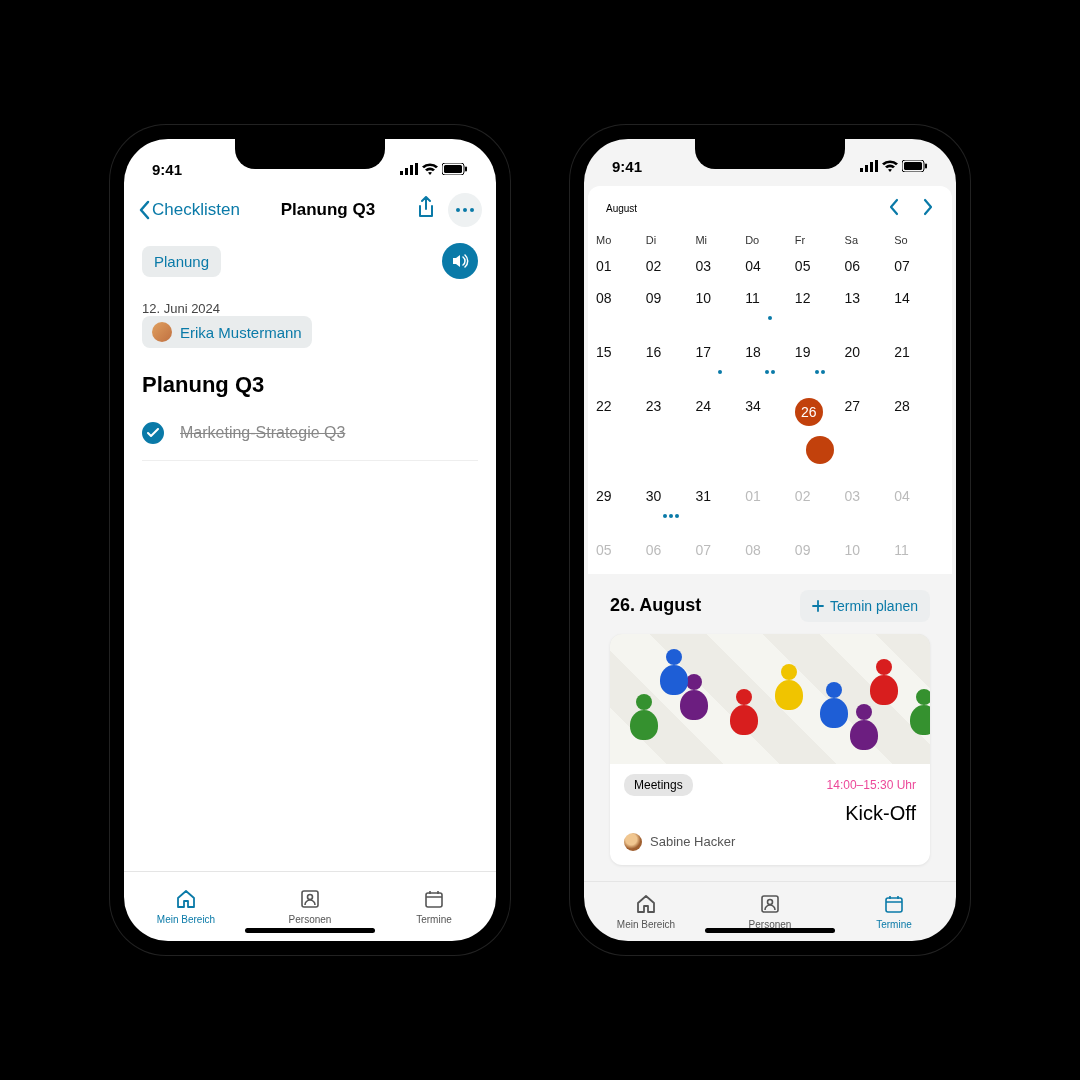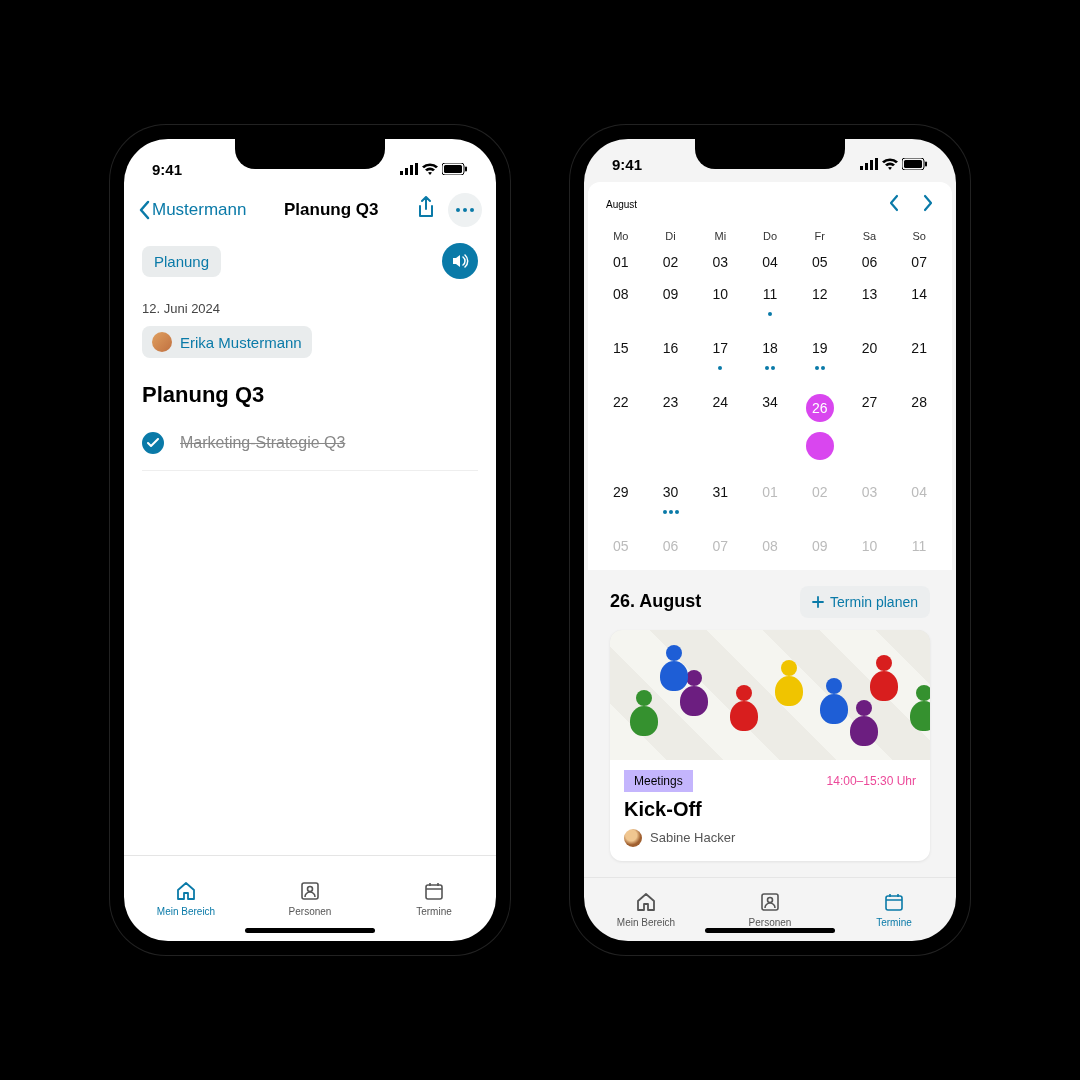--- a/index.html
+++ b/index.html
@@ -54,59 +54,59 @@
   }
   .back { display: flex; align-items: center; color: #0a7aa8; font-size: 17px; gap: 2px; }
   .nav-title { font-weight: 600; font-size: 17px; }
   .nav-actions { display: flex; gap: 12px; align-items: center; }
   .icon-circle { width: 34px; height: 34px; border-radius: 50%; background: #eef1f2; display: flex; align-items: center; justify-content: center; }
   .content1 { padding: 10px 18px 0 18px; flex:1; }
   .tagrow { display: flex; justify-content: space-between; align-items: center; }
   .tag { background: #e9eced; color: #0a7aa8; padding: 7px 12px; border-radius: 8px; font-size: 15px; }
   .audio-btn { width: 36px; height: 36px; border-radius: 50%; background: #0a7aa8; display: flex; align-items: center; justify-content: center; }
   .date { margin-top: 22px; font-size: 13px; color: #444; }
-  .user-chip { display: inline-flex; align-items: center; gap: 8px; background: #e9eced; border-radius: 8px; padding: 6px 10px; margin-top: 10px; font-size: 15px; color: #0a7aa8; }
+  .user-chip { display: inline-flex; align-items: center; gap: 8px; background: #e9eced; border-radius: 8px; padding: 6px 10px; margin-top: 0; font-size: 15px; color: #0a7aa8; }
   .avatar { width: 20px; height: 20px; border-radius: 50%; background: linear-gradient(135deg,#e0a060,#c07040); }
   .list-title { font-size: 22px; font-weight: 700; margin-top: 24px; margin-bottom: 8px; }
   .item { display: flex; align-items: center; gap: 16px; padding: 16px 0; border-bottom: 1px solid #eee; }
   .item .circ { width: 22px; height: 22px; border: 2px solid #888; border-radius: 50%; flex-shrink:0; }
   .item .circ.done { background: #0a7aa8; border-color:#0a7aa8; display:flex; align-items:center; justify-content:center; }
   .item .txt { font-size: 16px; }
   .item .txt.done { text-decoration: line-through; color: #888; }
   .item.indent { padding-left: 38px; }
   
-  .tabbar { display: flex; border-top: 1px solid #e5e5e5; height: 86px; }
+  .tabbar { display: flex; border-top: 1px solid #e5e5e5; height: 70px; }
   .tab { flex:1; display:flex; flex-direction:column; align-items:center; justify-content:center; gap:4px; font-size:10px; color:#555; }
   .tab.active { color:#0a7aa8; }
   
   .screen2 { background: #f4f4f4; }
   .brand { text-align:center; font-size:17px; font-weight:700; padding: 6px 0 14px 0; letter-spacing:0.5px; color:#222; }
   .brand .c1 { font-weight:300; }
   .cal { background:#fff; border-radius: 12px 12px 0 0; margin: 4px 4px 0 4px; padding: 12px 8px 8px 8px; }
   .calhead { display:flex; justify-content:space-between; align-items:center; padding: 0 10px 10px 10px; }
   .calhead .month { font-size:10px; font-weight:500; }
   .calhead .navbtns { display:flex; gap:22px; color:#0a7aa8; }
-  .weekdays, .week { display:grid; grid-template-columns: repeat(7,1fr); text-align:center; }
+  .weekdays, .week { display:grid; grid-template-columns: repeat(7,1fr); text-align:left; }
   .weekdays div { font-size:11px; color:#333; padding:4px 0; }
   .week div { font-size:14px; padding: 8px 0; position:relative; color:#111; }
   .week div.muted { color:#bbb; }
-  .week div.sel span { background:#d946ef; color:#fff; width:28px; height:28px; border-radius:50%; display:inline-flex; align-items:center; justify-content:center; }
+  .week div.sel span { background:#c2410c; color:#fff; width:28px; height:28px; border-radius:50%; display:inline-flex; align-items:center; justify-content:center; }
   .dots { display:flex; gap:2px; justify-content:center; margin-top:2px; }
   .dot { width:4px; height:4px; border-radius:50%; background:#0a7aa8; }
   .daycontent { padding: 16px 26px; }
   .dayhead { display:flex; justify-content:space-between; align-items:center; margin-bottom:12px; }
   .daytitle { font-size:18px; font-weight:600; }
   .plan-btn { background:#eceeef; color:#0a7aa8; border-radius:8px; padding:8px 12px; font-size:14px; display:flex; align-items:center; gap:6px; }
   .card { background:#fff; border-radius:12px; overflow:hidden; box-shadow: 0 1px 3px rgba(0,0,0,.08); }
   .card-img { height:130px; background:#ddd; position:relative; overflow:hidden; }
   .card-body { padding:10px 14px 14px 14px; }
   .chiprow { display:flex; justify-content:space-between; align-items:center; font-size:12px; }
-  .chip { background:#c4b5fd; padding:4px 10px; border-radius:0; }
+  .chip { background:#e5e5e5; padding:4px 10px; border-radius:10px; }
   .time { color:#ec4899; }
-  .card-title { font-size:20px; font-weight:700; margin-top:6px; }
+  .card-title { font-size:20px; font-weight:400; margin-top:6px;text-align:right; }
   .attendee { display:flex; align-items:center; gap:8px; margin-top:8px; font-size:13px; color:#555; }
   .avatar2 { width:18px; height:18px; border-radius:50%; background: radial-gradient(circle at 40% 35%, #f0c690 0 35%, #a06030 60%); }
   
   .pawn { position:absolute; width:28px; height:46px; }
   .pawn .head { width:16px; height:16px; border-radius:50%; position:absolute; top:0; left:50%; transform:translateX(-50%); }
   .pawn .body { width:28px; height:30px; border-radius: 50% 50% 45% 45%; position:absolute; bottom:0; }
   .board { position:absolute; inset:0; background: repeating-linear-gradient(45deg,#f5f5f0 0 40px,#edece6 40px 80px); }
 </style>
 </head>
 <body>
@@ -132,21 +132,21 @@
               <rect x="23" y="3.5" width="2" height="5" rx="1" fill="#000"></rect>
             </svg></span>
       </div>
     </div>
 
     <div class="nav">
       <div class="back">
         <svg width="12" height="20">
             <path d="M10 2 L3 10 L10 18" stroke="#0a7aa8" stroke-width="2.5" fill="none" stroke-linecap="round" stroke-linejoin="round"></path>
           </svg>
-        <span>Mustermann</span>
+        <span>Checklisten</span>
       </div>
       <span class="nav-title">Planung Q3</span>
       <div class="nav-actions">
         <span><svg width="20" height="24">
               <path d="M10 1 L10 13 M6 5 L10 1 L14 5 M4 10 L4 20 L16 20 L16 10" stroke="#0a7aa8" stroke-width="2" fill="none" stroke-linecap="round" stroke-linejoin="round"></path>
             </svg></span>
         <span class="icon-circle">
             <svg width="18" height="4">
               <circle cx="2" cy="2" r="2" fill="#0a7aa8"></circle>
               <circle cx="9" cy="2" r="2" fill="#0a7aa8"></circle>

